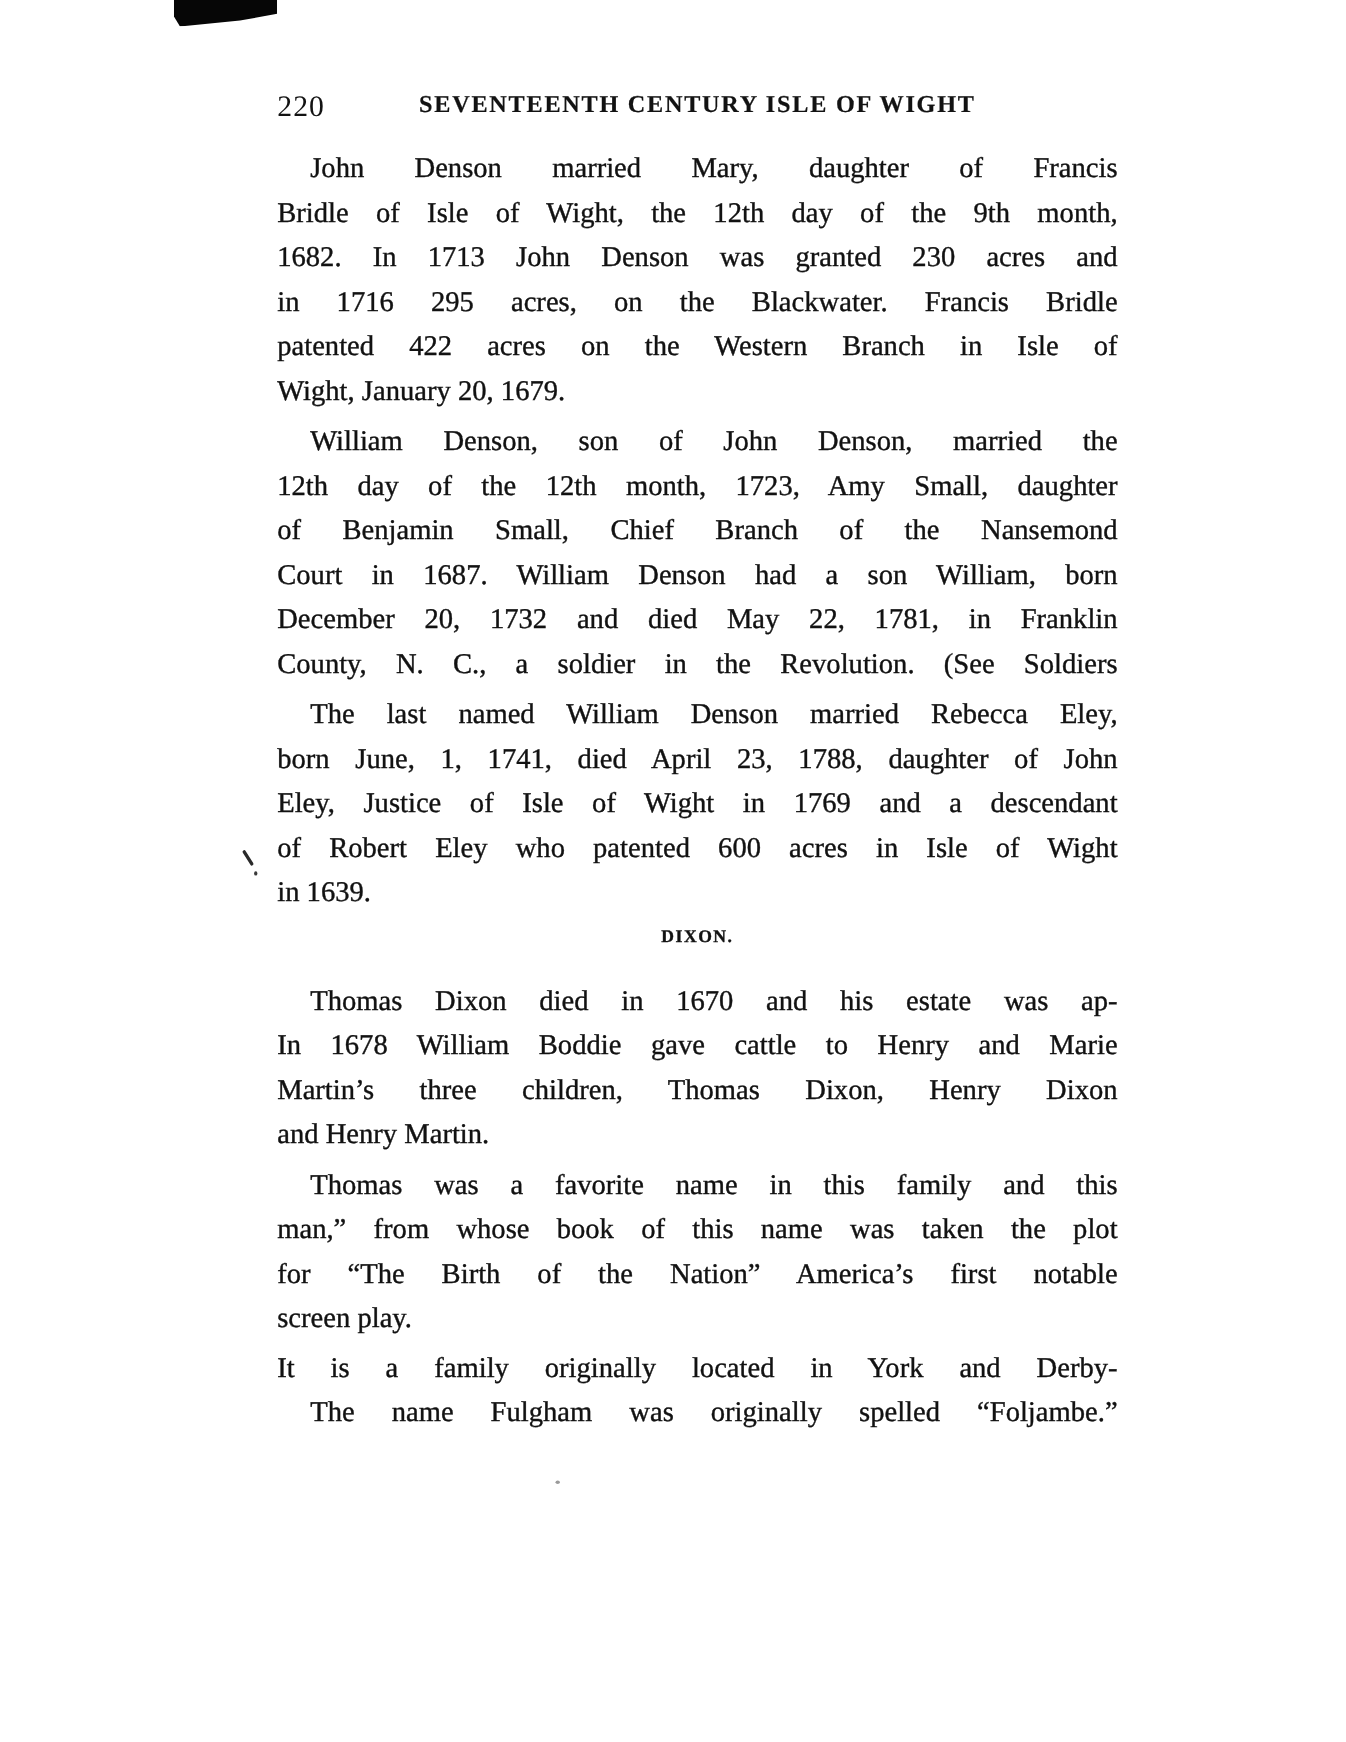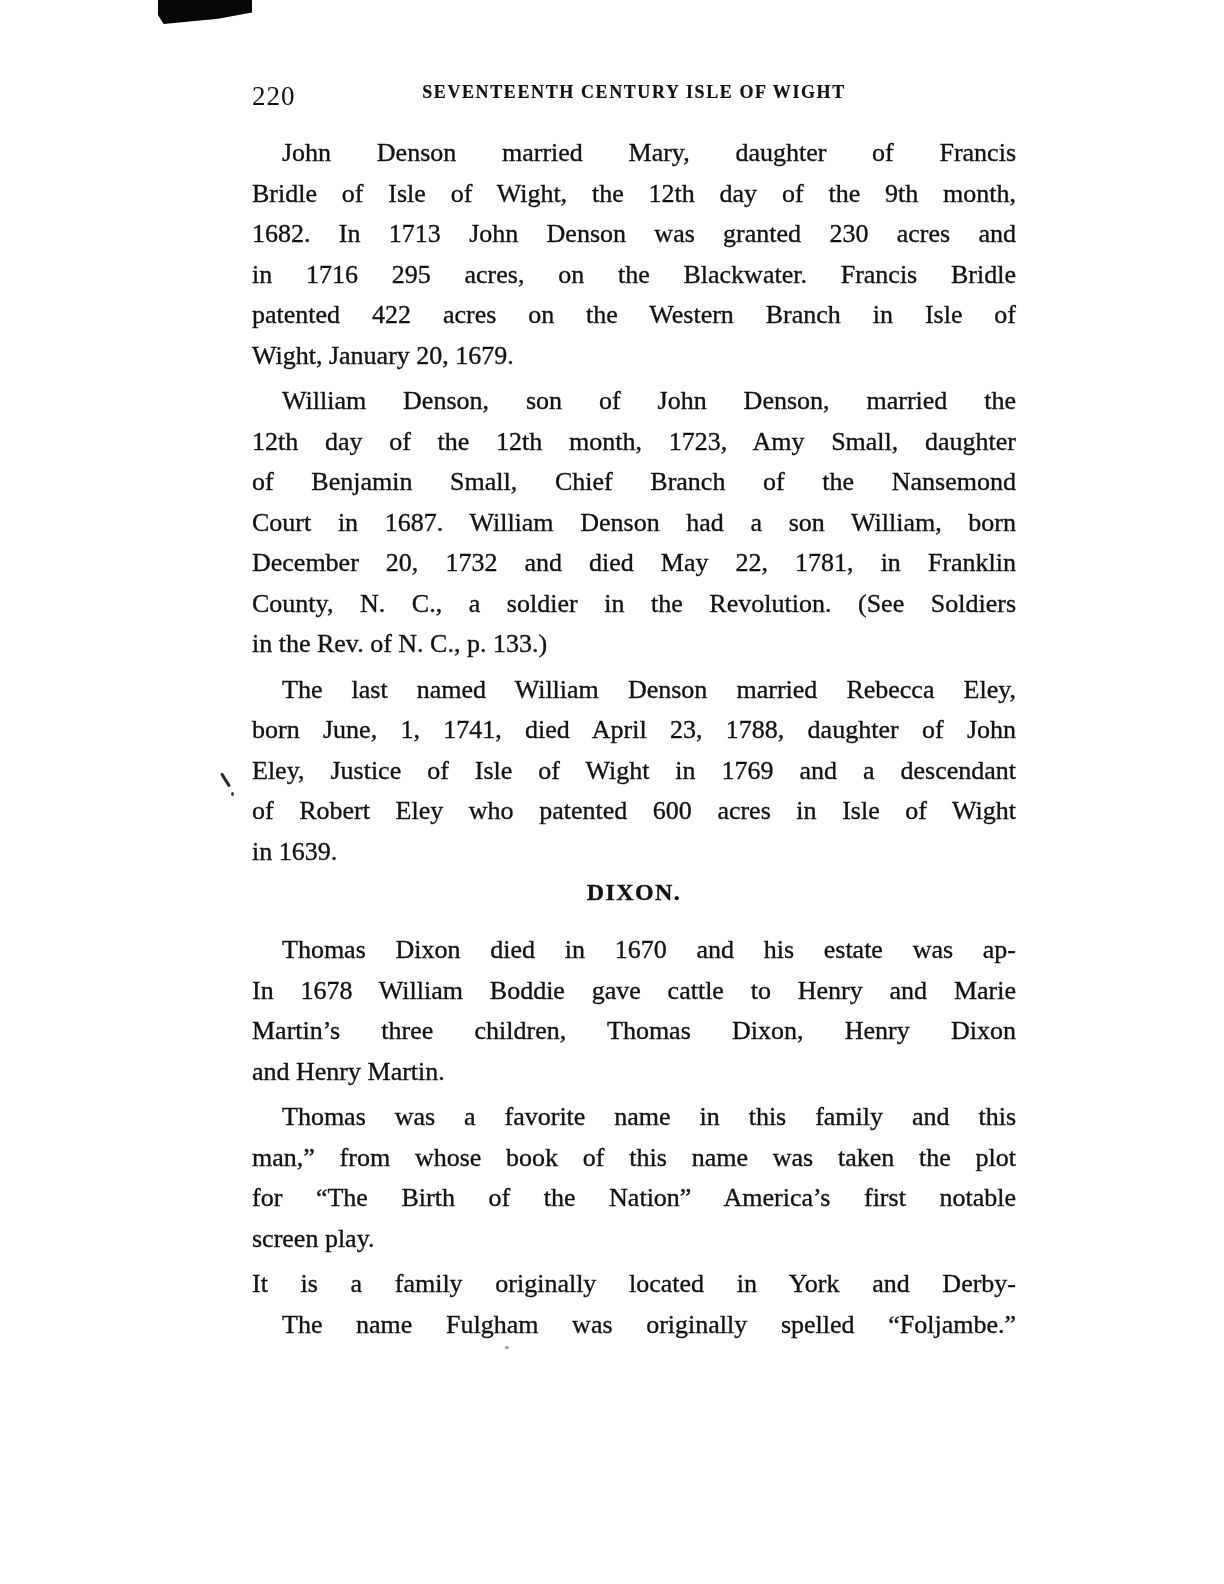--- a/index.html
+++ b/index.html
@@ -65,21 +65,21 @@
   .pageno {
     position: absolute;
     left: 0;
     top: 3px;
     font-size: 27px;
     letter-spacing: 1px;
   }
   .running-title {
     display: block;
     text-align: center;
-    font-size: 18px;
+    font-size: 22px;
     font-weight: bold;
     letter-spacing: 1.6px;
     -webkit-text-stroke: 0.2px #121212;
     padding-top: 4px;
   }
   .body-text {
     position: absolute;
     left: 252px;
     top: 133px;
     width: 764px;
@@ -102,21 +102,21 @@
   .ln.first {
     text-indent: 30px;
   }
   .ln.last {
     text-align-last: left;
   }
   .section-heading {
     display: block;
     margin: 6px 0 24px 0;
     text-align: center;
-    font-size: 24px;
+    font-size: 16px;
     font-weight: bold;
     letter-spacing: 1.4px;
     line-height: 28px;
   }
 </style>
 </head>
 <body>
 
 <div class="scan-page">
 
@@ -141,21 +141,20 @@
       <span class="ln last">Wight, January 20, 1679.</span>
     </p>
 
     <p class="para">
       <span class="ln first">William Denson, son of John Denson, married the</span>
       <span class="ln">12th day of the 12th month, 1723, Amy Small, daughter</span>
       <span class="ln">of Benjamin Small, Chief Branch of the Nansemond</span>
       <span class="ln">Court in 1687.  William Denson had a son William, born</span>
       <span class="ln">December 20, 1732 and died May 22, 1781, in Franklin</span>
       <span class="ln">County, N. C., a soldier in the Revolution.  (See Soldiers</span>
-      <span class="ln last">in the Rev. of N. C., p. 133.)</span>
     </p>
 
     <p class="para">
       <span class="ln first">The last named William Denson married Rebecca Eley,</span>
       <span class="ln">born June, 1, 1741, died April 23, 1788, daughter of John</span>
       <span class="ln">Eley, Justice of Isle of Wight in 1769 and a descendant</span>
       <span class="ln">of Robert Eley who patented 600 acres in Isle of Wight</span>
       <span class="ln last">in 1639.</span>
     </p>
 

